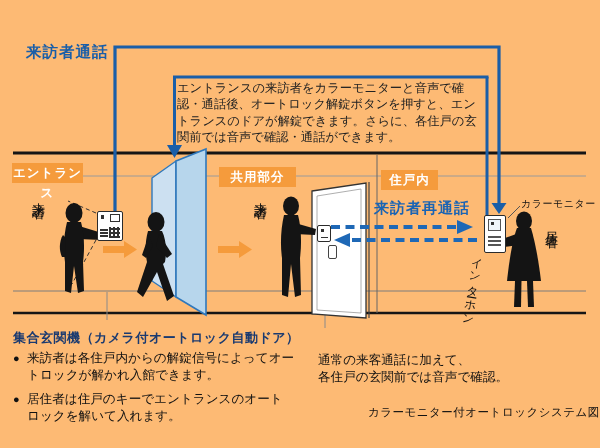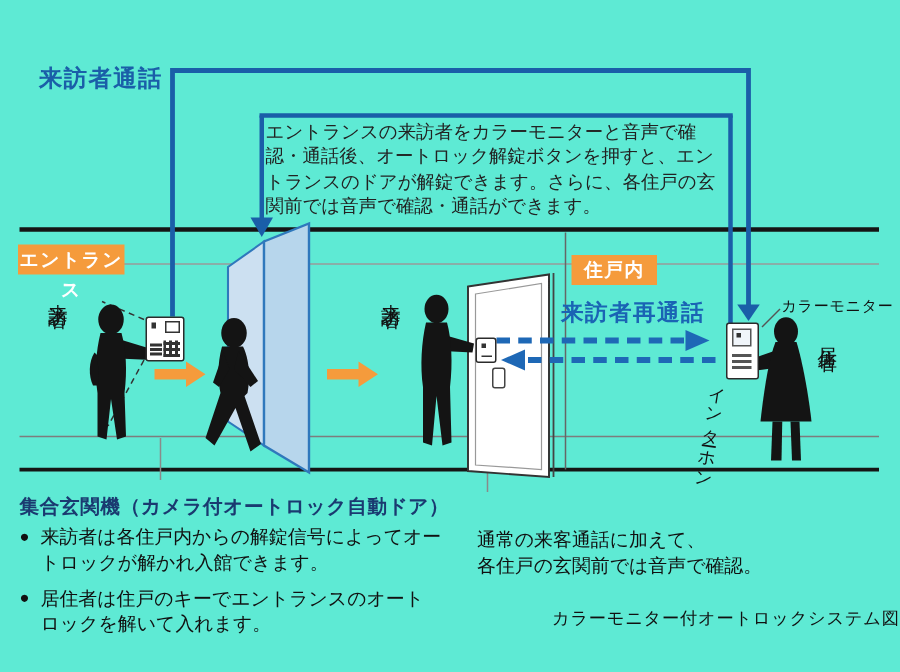--- a/index.html
+++ b/index.html
@@ -1,17 +1,17 @@
 <!DOCTYPE html>
 <html><head>
 <meta charset="utf-8">
 <style>
   html,body{margin:0;padding:0;background:#fff;}
   #canvas{
-    position:relative;width:600px;height:448px;background:#5eead4;overflow:hidden;
+    position:relative;width:600px;height:448px;background:#fdba74;overflow:hidden;
     font-family:"Liberation Sans","DejaVu Sans",sans-serif;color:#1a1a1a;
   }
   .abs{position:absolute;}
   svg{display:block;}
   
   .blue-bold{color:#1a5ea8;font-weight:bold;}
   .lbl-visitor-call{left:26px;top:42px;font-size:15.5px;letter-spacing:1px;}
   .lbl-unlock-title{left:168px;top:55px;font-size:14px;letter-spacing:.5px;}
   .desc-text{left:177px;top:80px;width:308px;font-size:12.3px;line-height:16.4px;color:#222;}
   .lbl-revisit{left:374px;top:199px;font-size:15px;color:#1a64b4;font-weight:bold;letter-spacing:1px;}
@@ -165,20 +165,21 @@
   <div class="abs" id="door-handle" style="z-index:2"></div>
 
   <div class="abs blue-bold lbl-visitor-call" style="z-index:3">来訪者通話</div>
 
 
   <div class="abs desc-text" style="z-index:3">エントランスの来訪者をカラーモニターと音声で確認・通話後、オートロック解錠ボタンを押すと、エントランスのドアが解錠できます。さらに、各住戸の玄関前では音声で確認・通話ができます。</div>
 
   <div class="abs lbl-revisit" style="z-index:3">来訪者再通話</div>
 
   <div class="abs zone zone-entrance" style="z-index:3">エントランス</div>
+  <div class="abs zone zone-common" style="z-index:3">共用部分</div>
   <div class="abs zone zone-unit" style="z-index:3">住戸内</div>
 
   <div class="abs vtext v-visitor1" style="z-index:3">来訪者</div>
   <div class="abs vtext v-visitor2" style="z-index:3">来訪者</div>
   <div class="abs vtext v-resident" style="z-index:3">居住者</div>
   <div class="abs vtext v-intercom" style="z-index:3">インターホン</div>
 
   <div class="abs lbl-monitor" style="z-index:3">カラーモニター</div>
 
   <div class="abs note-head nh-left" style="z-index:3">集合玄関機（カメラ付オートロック自動ドア）</div>

